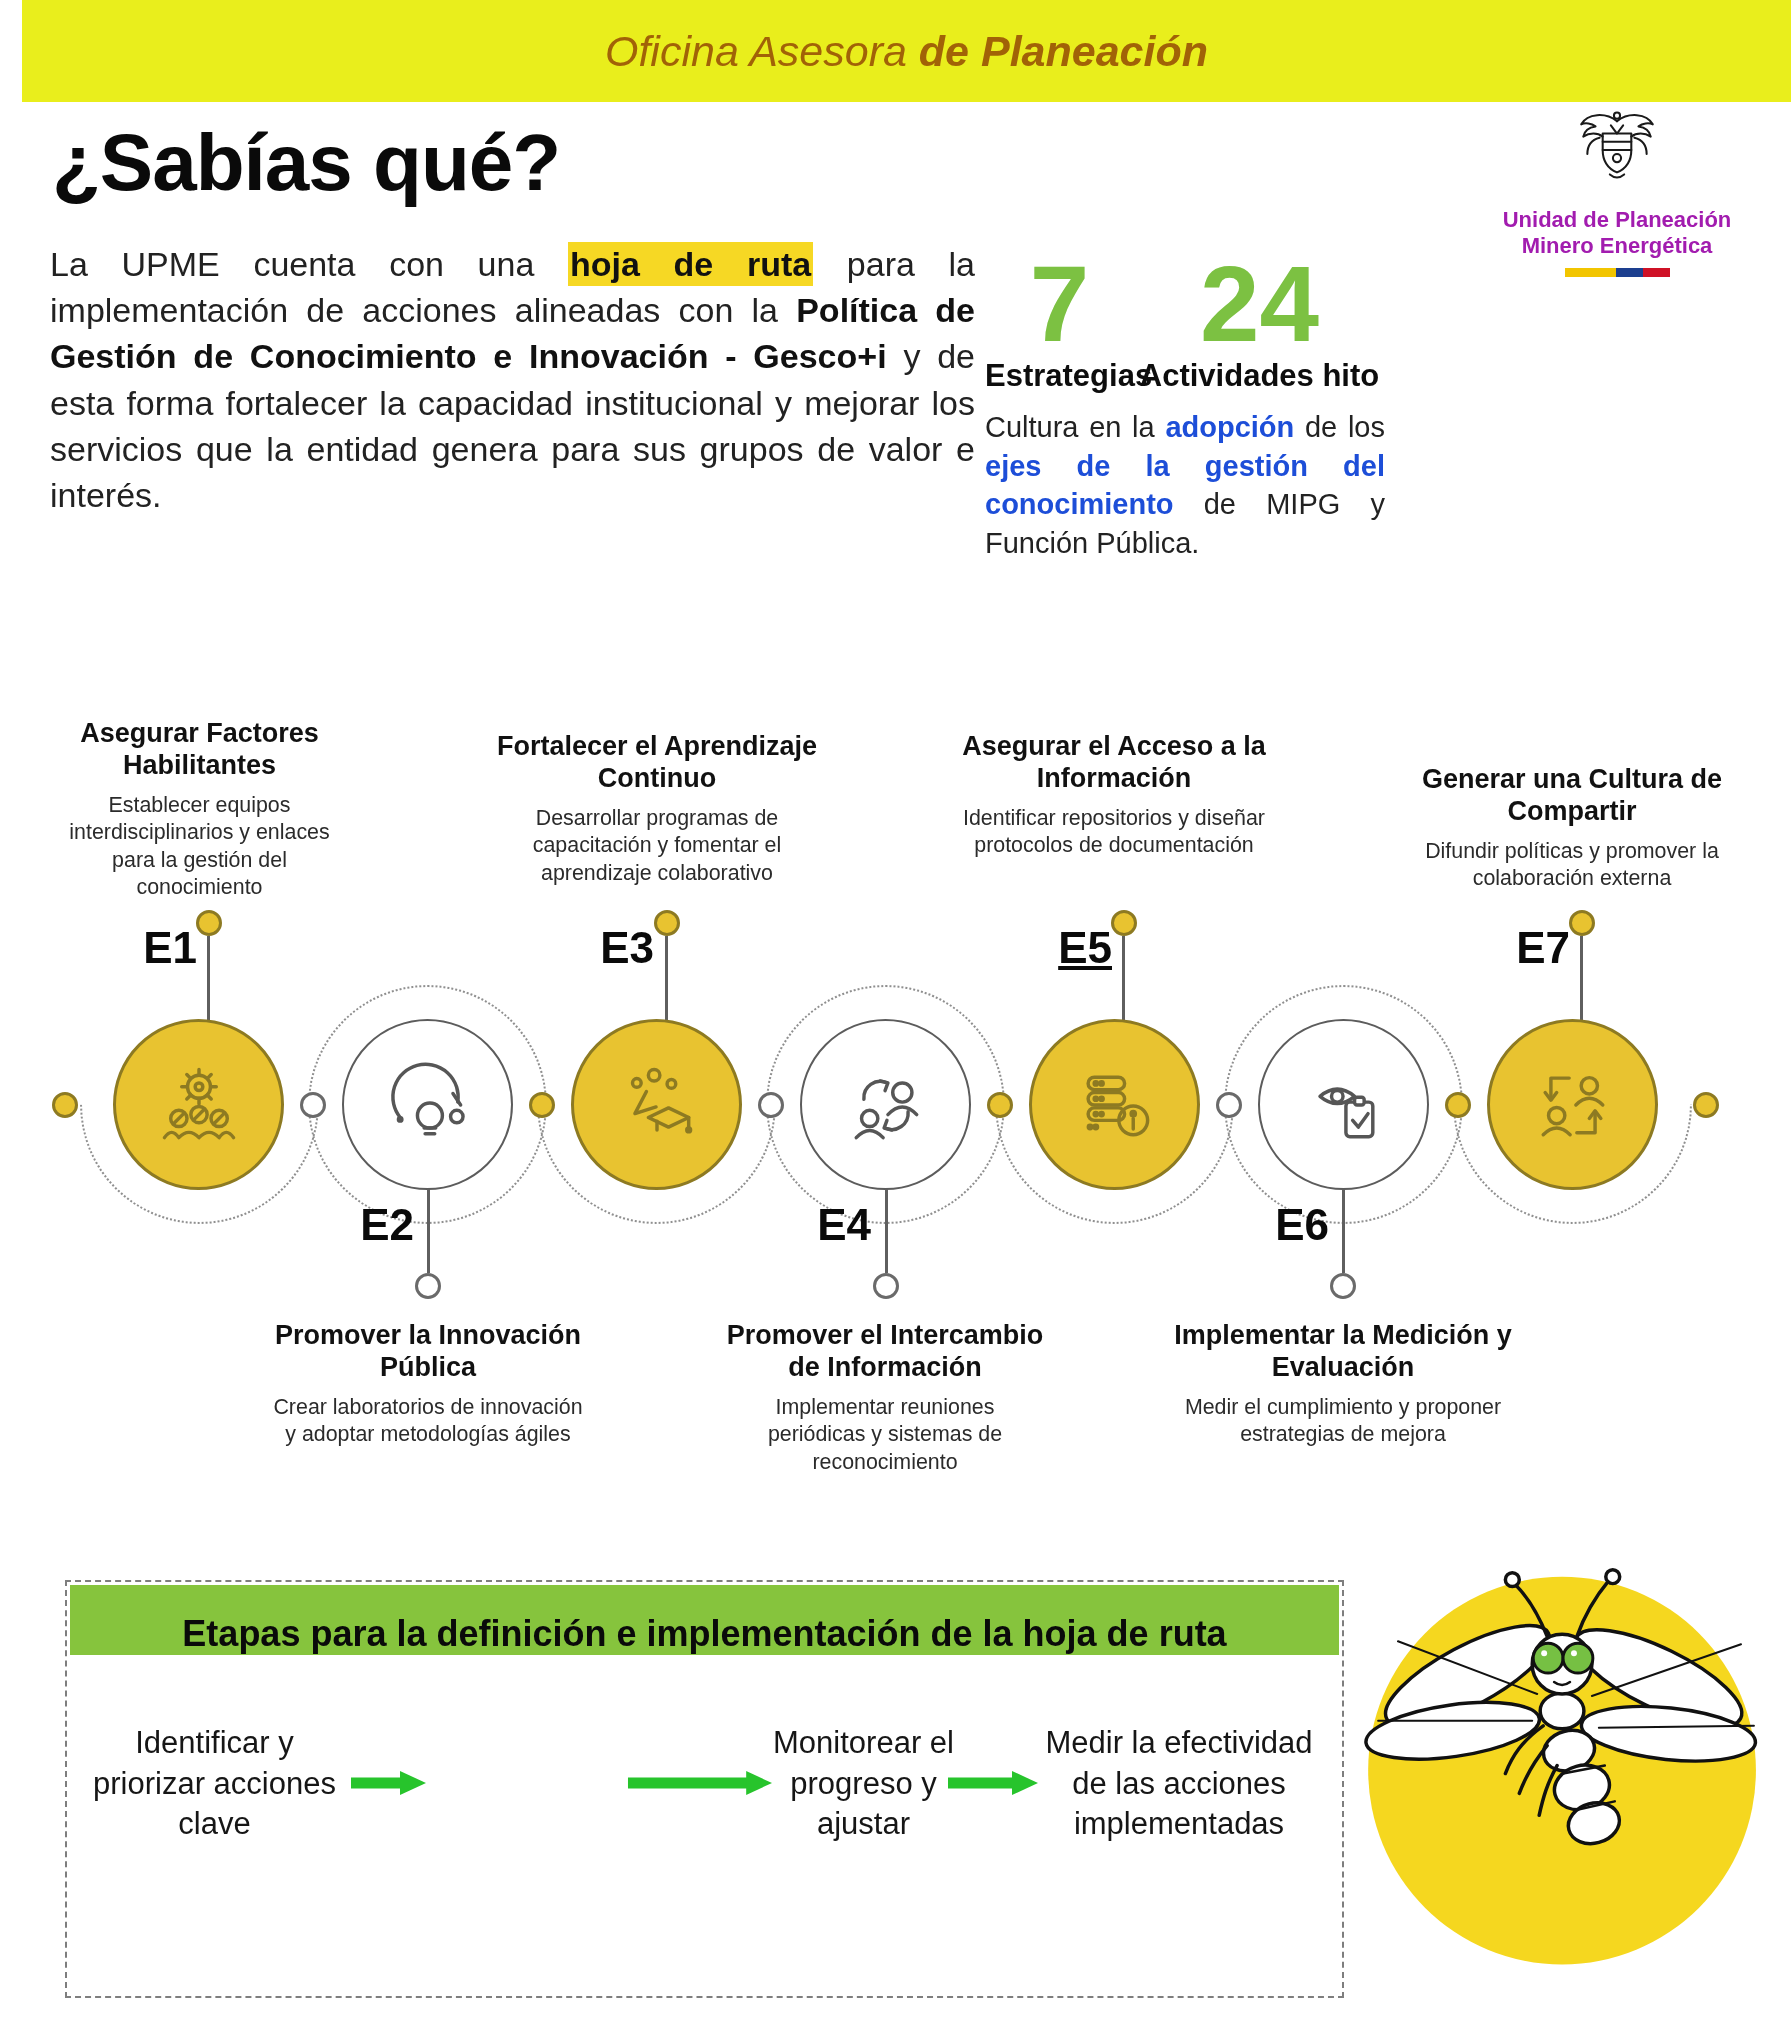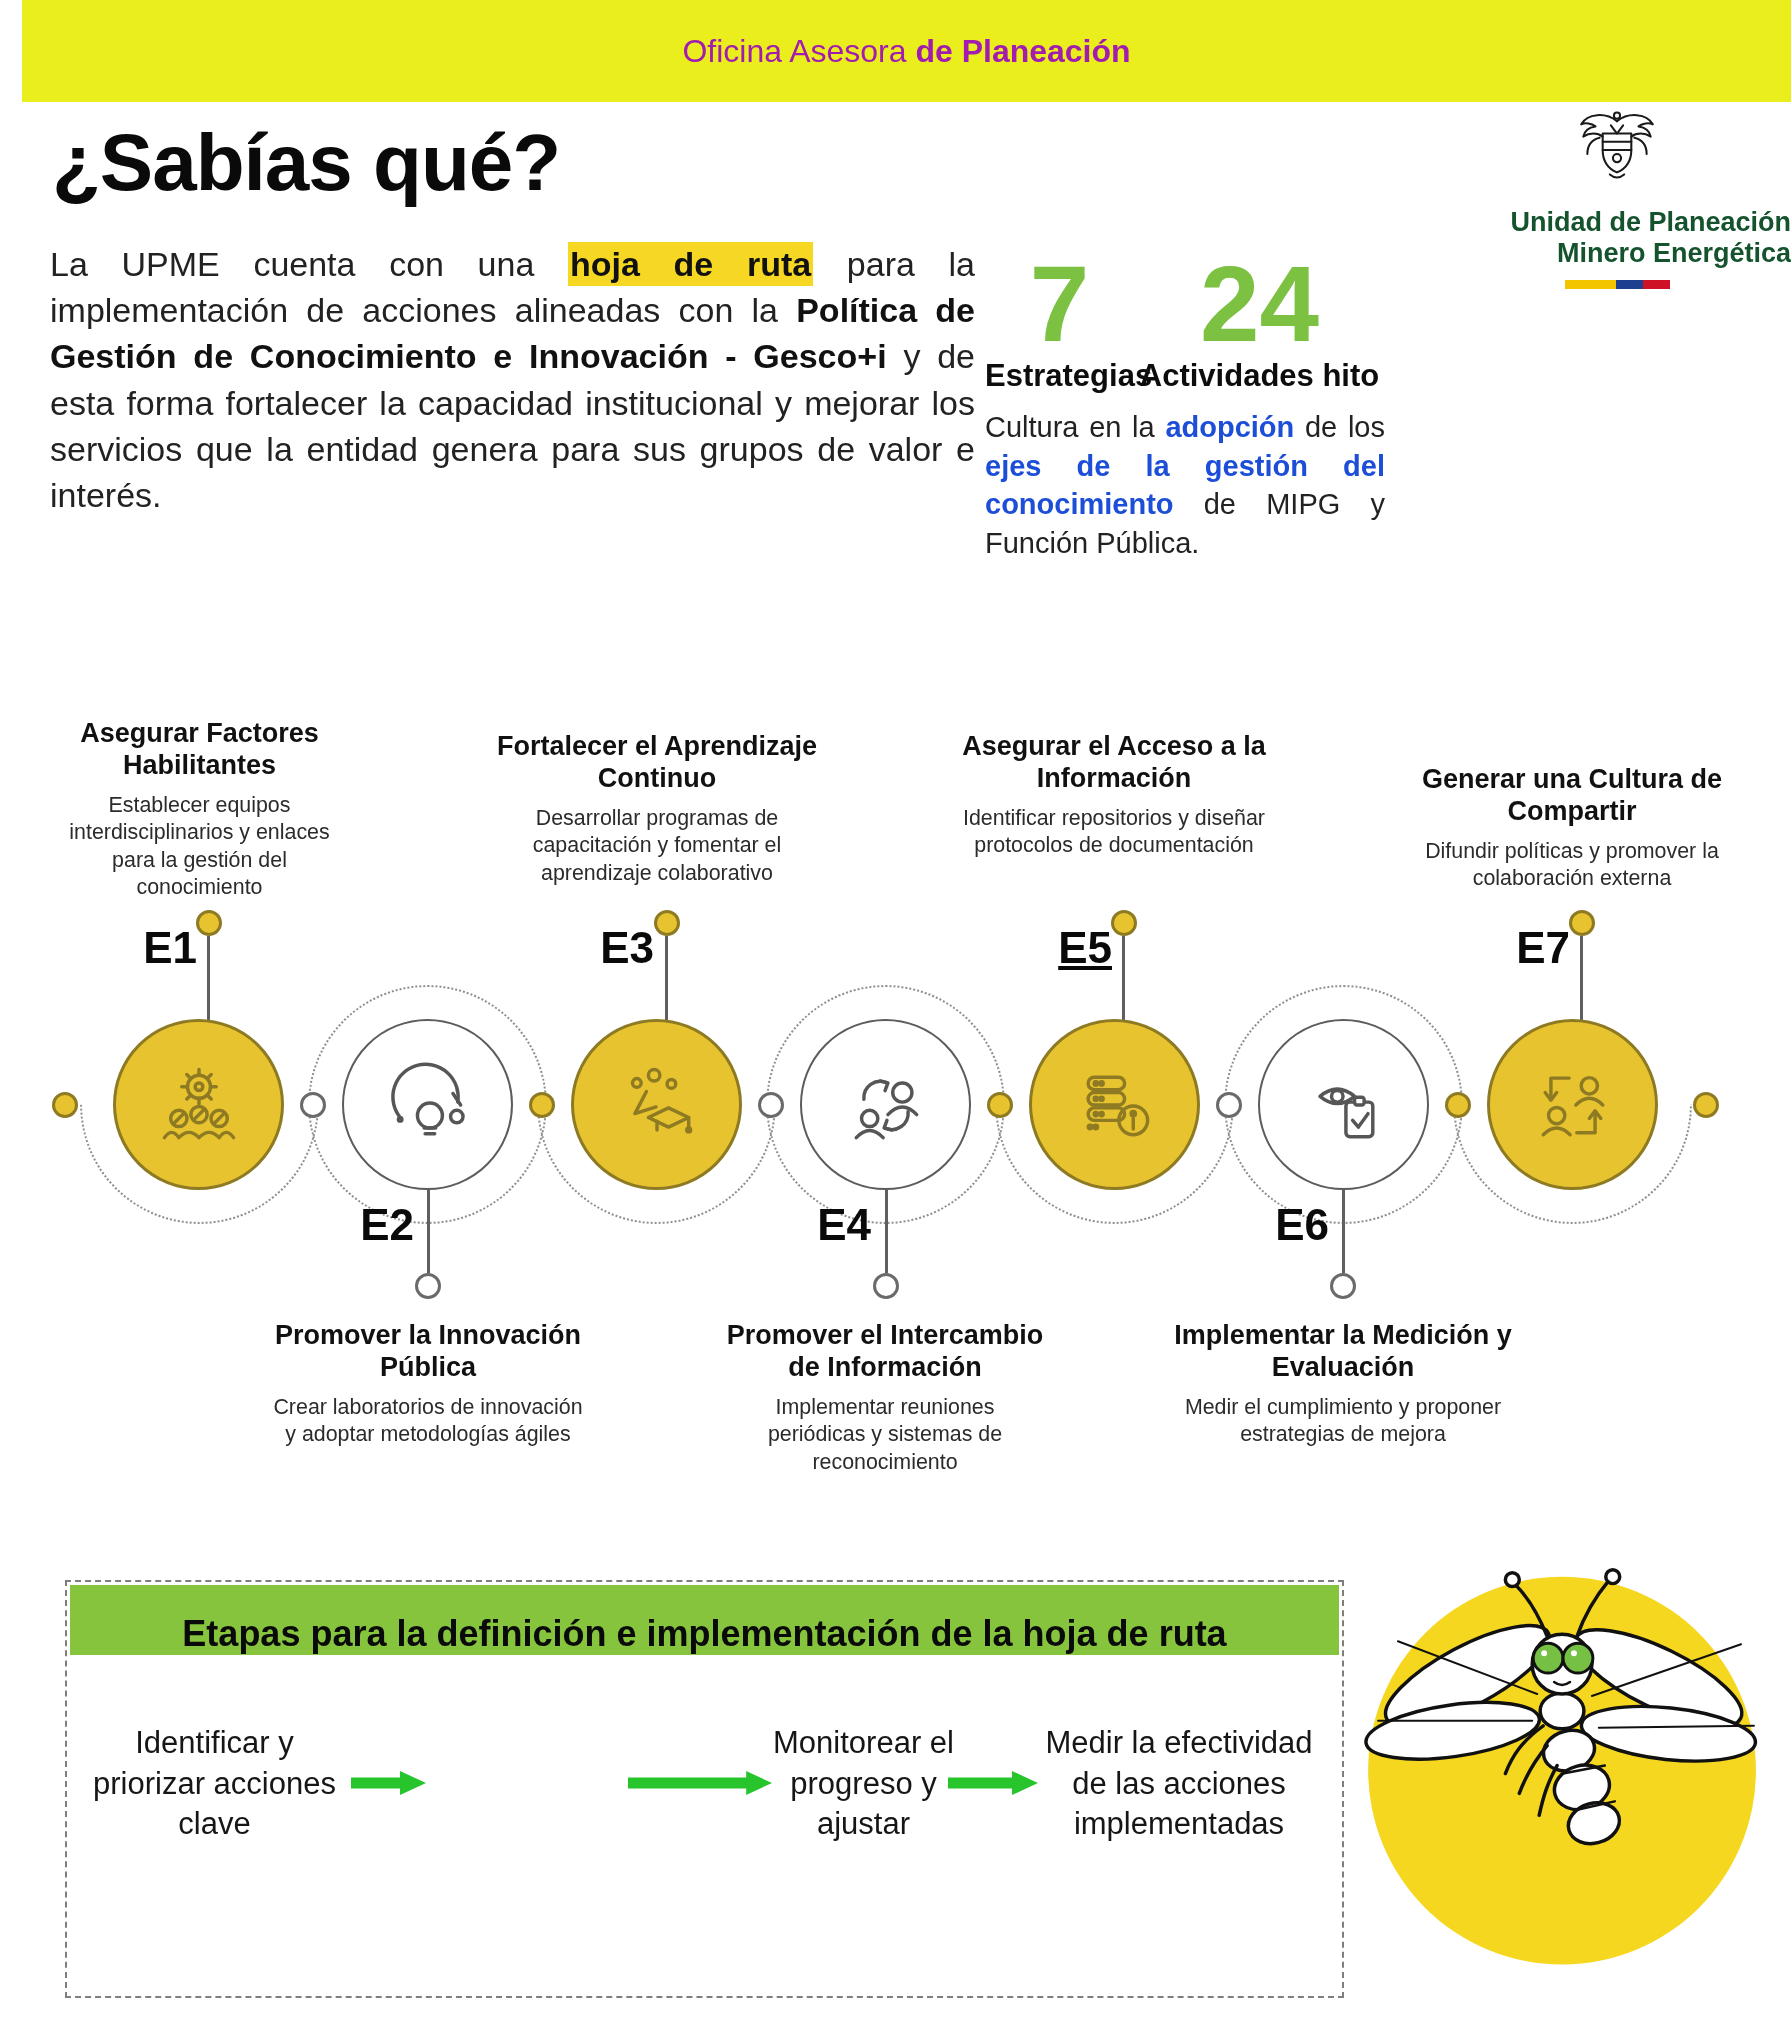--- a/index.html
+++ b/index.html
@@ -12,30 +12,30 @@
     --circle_yellow_border:#8d7a22;
     --mascot_yellow:#f5d71f;
   }
   html,body{margin:0;padding:0;background:#fff;}
   .canvas{position:relative;width:1791px;height:2038px;background:#fff;overflow:hidden;
           font-family:"Liberation Sans",sans-serif;color:#1a1a1a;}
 
   
   .header-bar{position:absolute;left:22px;top:0;width:1769px;height:102px;
               background:var(--accent_yellow);display:flex;align-items:center;justify-content:center;}
-  .header-text{font-size:32px;color:#a21caf;}
+  .header-text{font-size:43px;color:#a16207;font-style:italic;}
   .header-text .b{font-weight:800;}
 
   .page-title{position:absolute;left:52px;top:117px;margin:0;font-size:80px;font-weight:900;
               letter-spacing:-1px;color:#0a0a0a;}
 
   
   .org-block{position:absolute;left:1443px;top:109px;width:348px;text-align:center;}
   .org-emblem{display:block;margin:0 auto 8px auto;}
-  .org-name{font-size:27px;font-weight:800;line-height:1.16;color:#14532d;text-align:right;}
+  .org-name{font-size:22px;font-weight:800;line-height:1.16;color:#a21caf;}
   .flag{display:flex;width:105px;height:9px;margin:10px auto 0 auto;}
   .flag .fy{width:52px;background:#f2c500;}
   .flag .fb{width:27px;background:#1d3f8f;}
   .flag .fr{width:27px;background:#cf1126;}
 
   
   .lead{position:absolute;left:50px;top:241px;width:925px;margin:0;font-size:34px;line-height:1.36;
         text-align:justify;color:#222;}
   .lead .b{font-weight:800;color:#111;}
   .lead .hl{background:var(--highlight_yellow);font-weight:800;padding:3px 2px;color:#111;}

